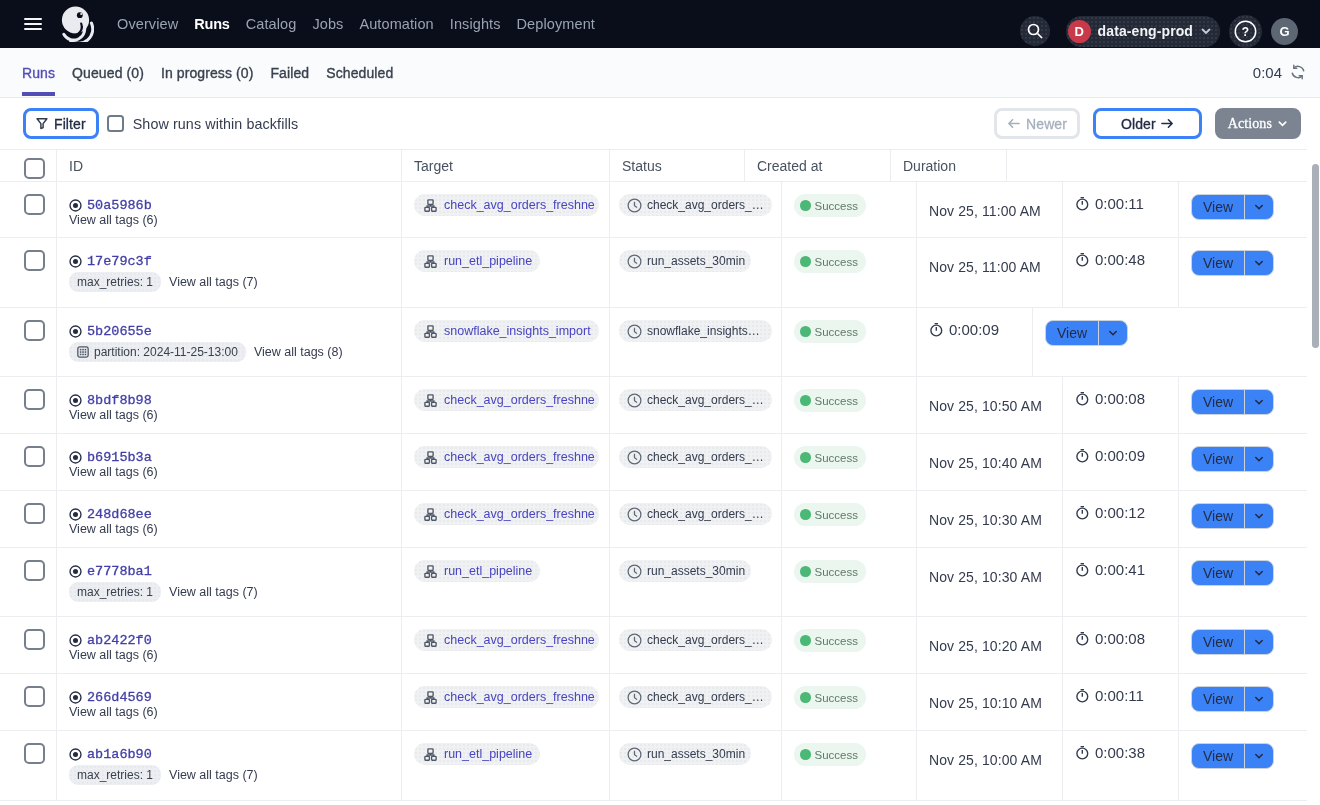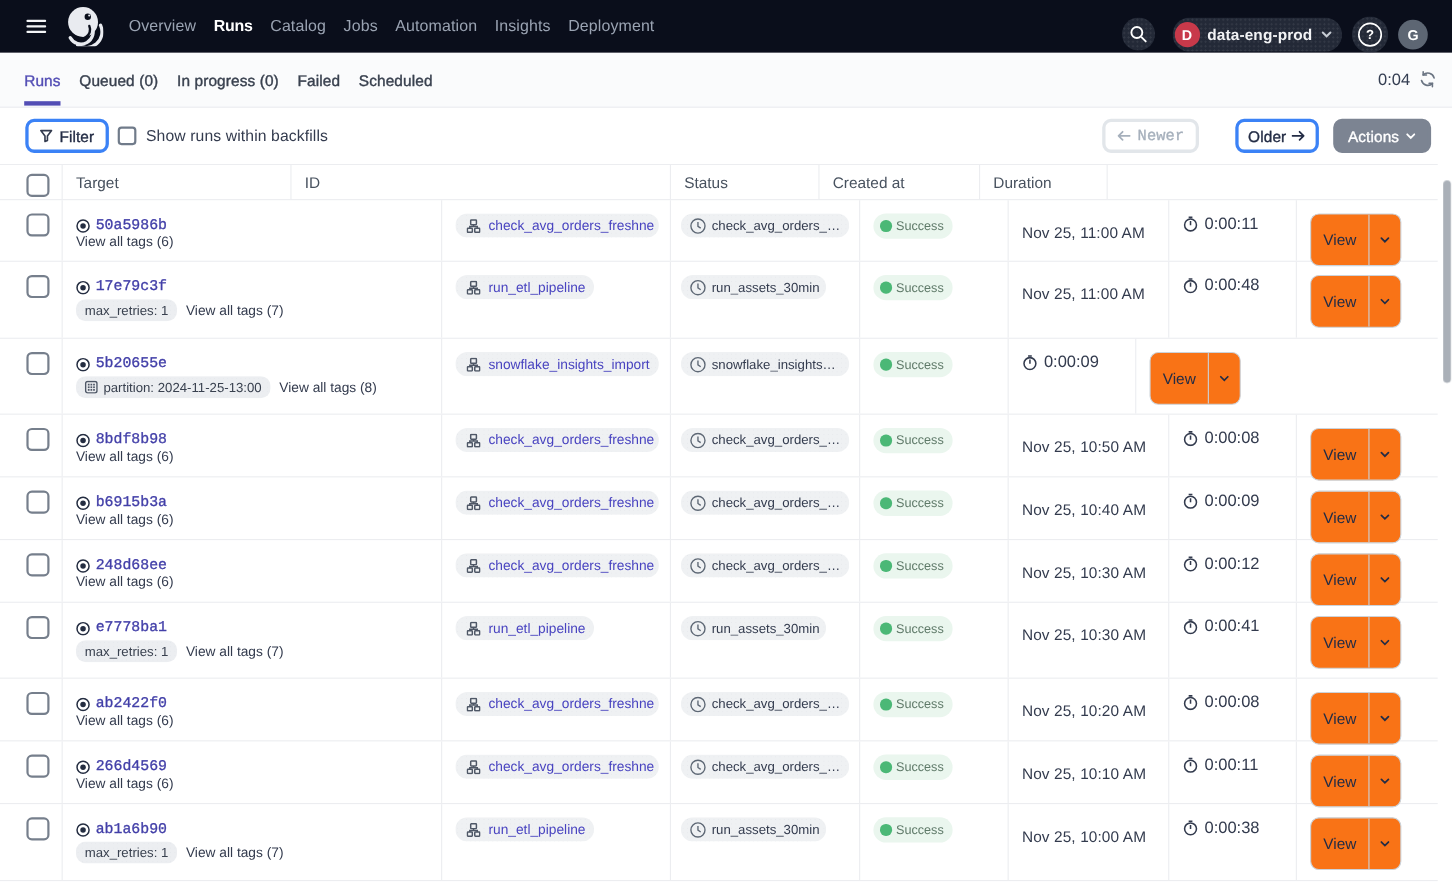--- a/index.html
+++ b/index.html
@@ -33,21 +33,21 @@
 .timer { font-size:15px; color:#343e52; }
 
 .toolbar { height:51px; background:#fff; display:flex; align-items:center; position:relative; }
 .btn { height:31px; border:3px solid #3b82f6; border-radius:8px; background:#fff; display:inline-flex; align-items:center; justify-content:center; font-size:14px; color:#232c45; font-weight:400; -webkit-text-stroke:0.3px currentColor; padding:0 11px; gap:6px; font-family:"Liberation Sans", sans-serif; letter-spacing:0.1px;}
 .filterbtn { margin-left:23px; padding:0 10px; }
 .cb { width:21px; height:21px; border:2px solid #767f8c; border-radius:5px; background:#fff; }
 .toolbar .cb { margin-left:8px; width:17px; height:17px; border-radius:3.5px; border-color:#707b8a; }
 .toolbar label { font-size:14.3px; color:#333b4e; margin-left:9px; letter-spacing:0.1px;}
 .toolbar-right { position:absolute; right:19px; display:flex; gap:13px; }
 .btn.disabled { color:#a6b0bc; border-color:#e2e6ea; }
-.btn.dark { background:#7c8492; border-color:#7c8492; color:#fff; padding:0 12px; }
+.btn.dark { background:#7c8492; border-color:#7c8492; color:#fff; padding:0 12px;font-family:Liberation Serif, serif; }
 
 .tbl { width:1307px; }
 .trow { display:flex; border-bottom:1px solid #ecedf0; }
 .thead { height:33px; border-top:1px solid #ecedf0; }
 .thead .td { font-size:14px; color:#48525f; display:flex; align-items:center; }
 .td { border-right:1px solid #ecedf0; padding:0 0 0 12px; position:relative; }
 .td:last-child { border-right:none; }
 .td.c0 { width:57px; padding:0; }
 .td.c1 { width:345px; }
 .td.c2 { width:208px; }
@@ -67,21 +67,21 @@
 .viewtags { font-size:12.5px; color:#333b4e; }
 .tagchip { background-color:#eceef1; background-image:radial-gradient(#e5e8ec 0.7px, transparent 0.8px); background-size:4px 4px; border-radius:9px; height:20px; display:inline-flex; align-items:center; padding:0 8px; font-size:12px; color:#39414f; gap:5px;}
 .chip { background-color:#eff1f3; background-image:radial-gradient(#e7e9ed 0.7px, transparent 0.8px); background-size:4px 4px; border-radius:11px; height:22px; display:inline-flex; align-items:center; padding:0 8px 0 10px; gap:7px; font-size:12.5px; margin-top:12px; max-width:185px; overflow:hidden; white-space:nowrap;}
 .chip .ct { color:#4944c0; }
 .chip .lt { color:#333b4e; overflow:hidden; text-overflow:ellipsis; max-width:119px; display:inline-block; font-size:12px;}
 .statuspill { background:#eaf6ee; border-radius:12px; height:23px; display:inline-flex; align-items:center; padding:0 8px 0 6px; gap:4px; margin-top:12px; }
 .statuspill .dot { width:10.5px; height:10.5px; border-radius:50%; background:#4bb876; flex:none;}
 .statuspill .st { font-size:11.5px; color:#5f7a69; }
 .created { font-size:14px; color:#333b4e; margin-top:21px; display:block; letter-spacing:0.1px;}
 .dur { display:flex; align-items:center; gap:5px; margin-top:13px; font-size:15px; color:#333b4e; }
-.viewbtn { display:inline-flex; margin-top:12px; margin-left:0px; height:48px; border:1px solid #ccd3da; border-radius:8px; overflow:hidden; background:#f97316;}
+.viewbtn { display:inline-flex; margin-top:12px; margin-left:0px; height:26px; border:1px solid #ccd3da; border-radius:8px; overflow:hidden; background:#3b82f6;}
 .viewbtn .v { padding:0 11px; display:flex; align-items:center; font-size:14px; color:#232c45; border-right:1px solid #ccd3da; }
 .viewbtn .c { width:28px; display:flex; align-items:center; justify-content:center; }
 
 .sbthumb { position:fixed; right:1px; top:164px; width:7px; height:184px; border-radius:3.5px; background:#aab0b8; }
 .icon { flex:none; }
 </style>
 </head>
 <body>
 
 <div class="navbar">
@@ -153,45 +153,45 @@
 <div class="toolbar">
   <button class="btn filterbtn">
     <svg width="12" height="13" viewBox="0 0 13 14" fill="none" stroke="#333b4e" stroke-width="1.6" stroke-linejoin="round">
         <path d="M1.2 1.8 h10.6 l-4.1 5.3 v4.4 l-2.4 1 v-5.4 Z"></path>
       </svg>
     Filter
   </button>
   <div class="cb"></div>
   <label>Show runs within backfills</label>
   <div class="toolbar-right">
-    <button class="btn disabled" style="padding:0 10px;font-family:Liberation Mono, monospace;">
+    <button class="btn disabled" style="padding:0 10px;">
       <svg width="13" height="13" viewBox="0 0 14 14" fill="none" stroke="#a6b0bc" stroke-width="1.7" stroke-linecap="round" stroke-linejoin="round">
           <path d="M13 7 H2 M6 3 L2 7 L6 11"></path>
         </svg>
       Newer</button>
-    <button class="btn" style="padding:0 9px; gap:5px;margin-left:20px;">Older
+    <button class="btn" style="padding:0 25px; gap:5px;">Older
       <svg width="13" height="13" viewBox="0 0 14 14" fill="none" stroke="#232c45" stroke-width="1.7" stroke-linecap="round" stroke-linejoin="round">
           <path d="M1 7 H12 M8 3 L12 7 L8 11"></path>
         </svg>
     </button>
     <button class="btn dark" style="padding:0 10px; gap:5px;">Actions
       <svg width="11" height="11" viewBox="0 0 12 12" fill="none" stroke="#fff" stroke-width="1.8" stroke-linecap="round">
           <path d="M2.5 4.5 L6 8 L9.5 4.5"></path>
         </svg>
     </button>
   </div>
 </div>
 
 <div class="tbl">
   <div class="trow thead">
     <div class="td c0">
         <div class="cb"></div>
       </div>
+    <div class="td c1">ID</div>
     <div class="td c2">Target</div>
-    <div class="td c1">ID</div>
     <div class="td c4">Status</div>
     <div class="td c5">Created at</div>
     <div class="td c6">Duration</div>
     <div class="td c7"></div>
   </div>
 
   <div class="trow row" style="height:56px">
     <div class="td c0">
         <div class="cb"></div>
       </div>

